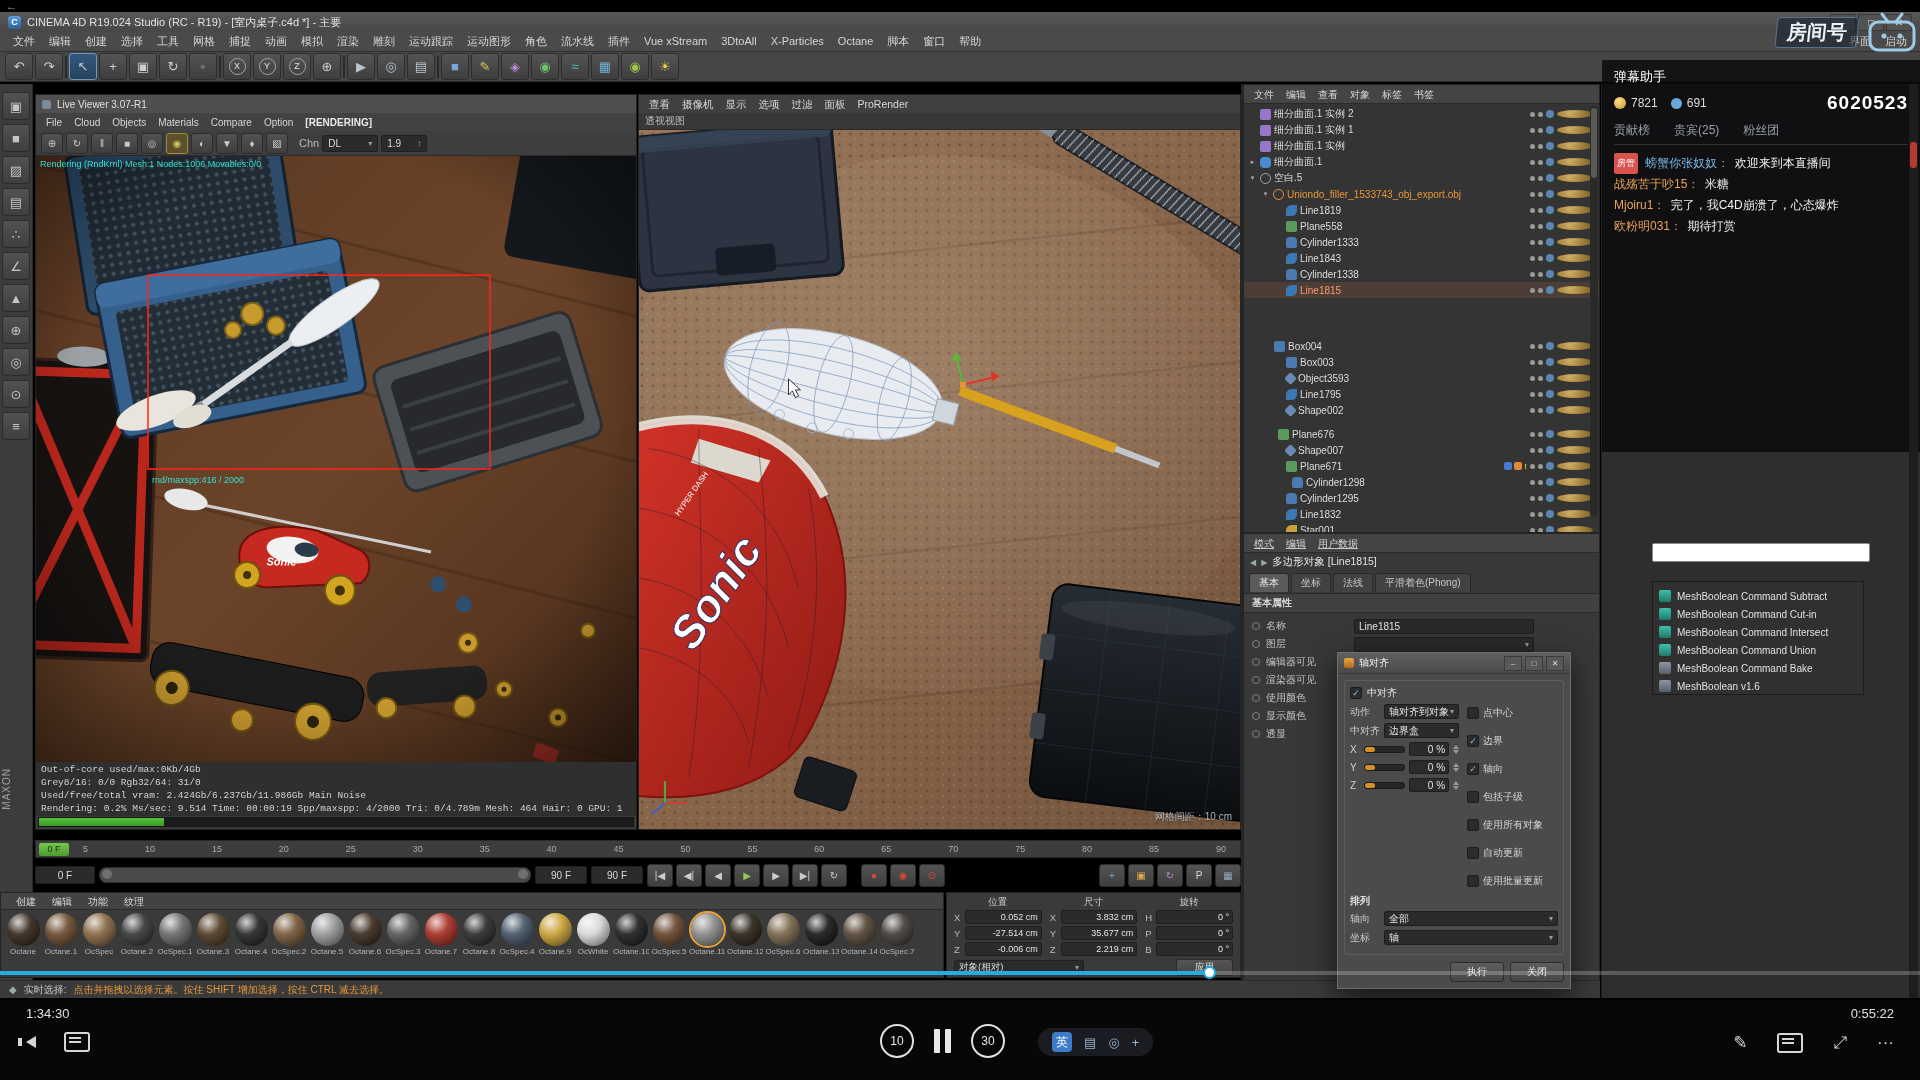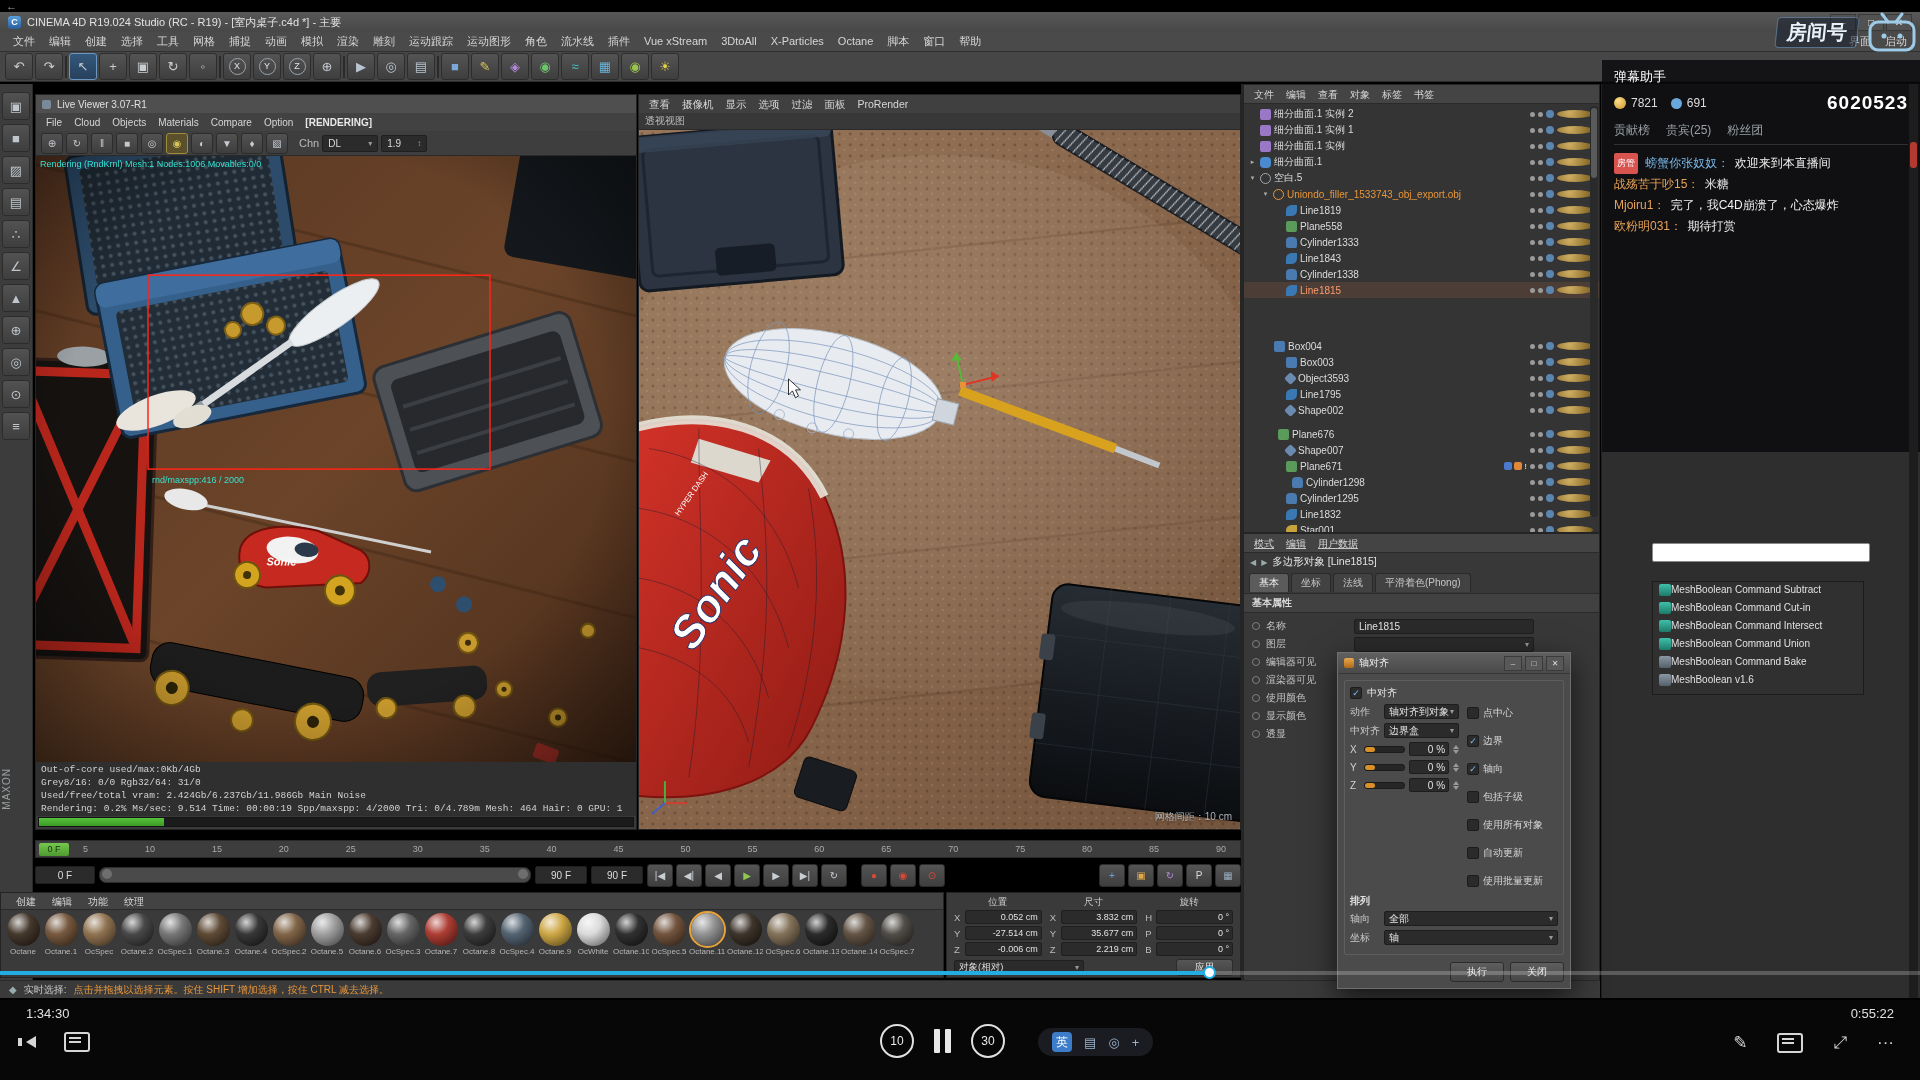--- a/index.html
+++ b/index.html
@@ -156,35 +156,35 @@
   .sstep .up{border-bottom:4px solid #999;}
   .sstep .dn{border-top:4px solid #999;}
   .opt{display:flex;align-items:center;gap:4px;color:#d6d6d6;}
   .arr-title{margin:6px 0 3px;color:#e0e0e0;font-weight:bold;}
   .dbtns{display:flex;justify-content:flex-end;gap:6px;margin-top:7px;}
   .dbtn{padding:2px 16px;background:linear-gradient(#5e5e5e,#474747);border:1px solid #2c2c2c;border-radius:3px;color:#e8e8e8;}
   
   .cmd-search{left:1652px;top:543px;width:206px;height:17px;background:#fff;border:1px solid #8a8a8a;border-radius:2px;
               z-index:36;display:flex;align-items:center;padding:0 5px;color:#333;font-size:10px;}
   .cmd-list{left:1652px;top:581px;width:210px;background:#303030;border:1px solid #1c1c1c;z-index:36;padding:2px 0;}
-  .cmd-row{height:18px;display:flex;align-items:flex-start;padding:0 6px;font-size:10px;color:#e0e0e0;}
+  .cmd-row{height:18px;display:flex;align-items:flex-end;gap:6px;padding:0 6px;font-size:10px;color:#e0e0e0;}
   .cic{width:12px;height:12px;border-radius:2px;flex:none;}
   .cic.teal{background:linear-gradient(#3ec0aa,#1d7a68);}
   .cic.gray{background:linear-gradient(#8a97a4,#55606a);}
   
   .rfill{left:1601px;top:84px;width:319px;height:914px;background:#2e2e2e;z-index:2;border-left:1px solid #222;}
   .chat{left:1602px;top:60px;width:318px;height:392px;background:rgba(10,10,12,.82);z-index:30;
         display:flex;flex-direction:column;padding:8px 12px;box-sizing:border-box;color:#e8e8e8;}
   .chat-title{font-size:13px;color:#fff;}
   .chat-stats{display:flex;align-items:center;gap:5px;margin-top:6px;}
   .coin{width:12px;height:12px;border-radius:50%;background:radial-gradient(circle at 35% 30%,#ffe08a,#c8922a);}
   .person{width:11px;height:11px;border-radius:50%;background:#6aa8dc;}
   .statnum{font-size:12px;color:#ddd;margin-right:8px;}
   .roomnum{margin-left:auto;font-size:19px;font-weight:bold;color:#fff;letter-spacing:1px;}
-  .chat-tabs{display:flex;gap:16px;margin-top:8px;padding-bottom:5px;border-bottom:1px solid rgba(255,255,255,.14);}
+  .chat-tabs{display:flex;gap:24px;margin-top:8px;padding-bottom:5px;border-bottom:1px solid rgba(255,255,255,.14);}
   .chat-tab{font-size:12px;color:#9aa0a6;}
   .msgs{margin-top:8px;flex:1;}
   .msg{font-size:12px;line-height:21px;}
   .badge{display:inline-block;font-size:9px;color:#fff;border-radius:2px;padding:0 3px;margin-right:4px;vertical-align:1px;}
   .uname{margin-right:2px;}
   .mtext{color:#f0f0f0;}
   .notice{border-top:1px solid rgba(255,255,255,.14);padding-top:8px;font-size:12px;color:#8e949a;line-height:20px;}
   .chat-sb{left:1909px;top:84px;width:9px;height:914px;background:#1d1d1d;z-index:34;}
   .chat-sb i{display:block;width:7px;margin:58px auto 0;height:26px;background:#b23a30;border-radius:3px;}
   

